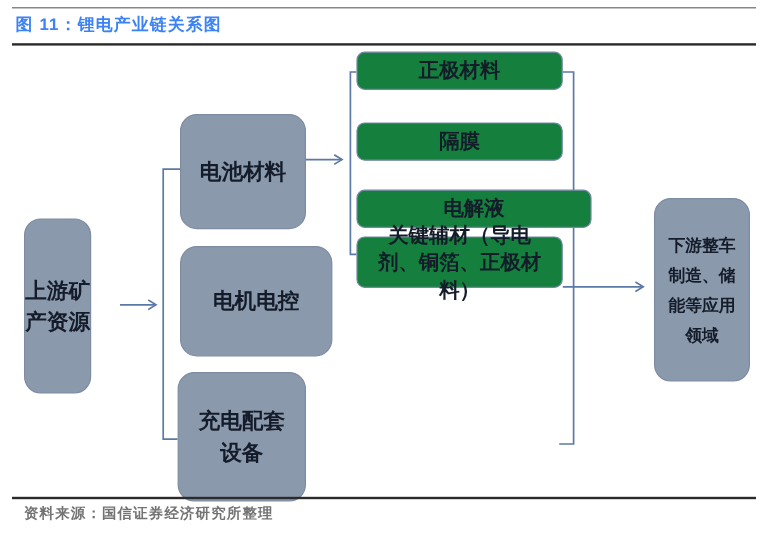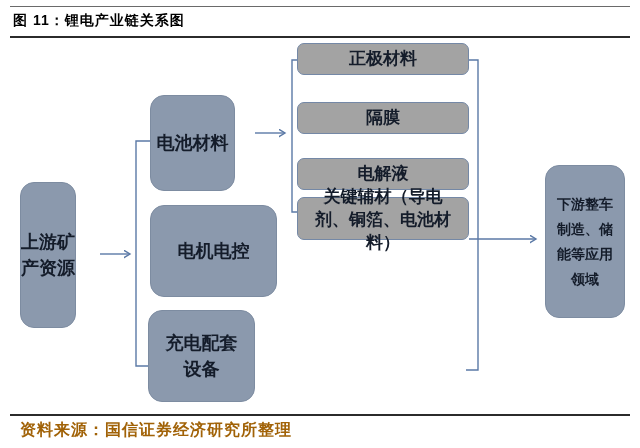--- a/index.html
+++ b/index.html
@@ -5,45 +5,45 @@
   html,body{margin:0;padding:0;background:#ffffff;}
   #canvas{
     position:relative;width:640px;height:448px;background:#ffffff;overflow:hidden;
     font-family:"Liberation Sans","DejaVu Sans",sans-serif;
   }
   .rule{position:absolute;left:10px;width:620px;background:#2b2b2b;}
   #rule-top{top:6px;height:1px;background:#6a6a6a;}
   #rule-title{top:36px;height:2px;}
   #rule-footer{top:414px;height:2px;}
   #fig-title{
-    position:absolute;left:13px;top:12px;font-size:14px;font-weight:bold;color:#000000;
+    position:absolute;left:13px;top:12px;font-size:14px;font-weight:bold;color:#3b82f6;
     letter-spacing:1px;white-space:nowrap;
   }
   #fig-source{
-    position:absolute;left:20px;top:420px;font-size:16px;font-weight:bold;color:#a16207;
+    position:absolute;left:20px;top:420px;font-size:12px;font-weight:bold;color:#737373;
     letter-spacing:1px;white-space:nowrap;
   }
   .node{
     position:absolute;background:#8b99ad;border:1px solid #7d8ca1;border-radius:14px;
     display:flex;align-items:center;justify-content:center;text-align:center;
     font-weight:bold;color:#141c2a;box-sizing:border-box;
   }
   .node .lbl{font-size:18px;line-height:26px;}
-  .node.small{border-radius:7px;background:#a3a3a3;border:1px solid #7488a6;}
+  .node.small{border-radius:7px;background:#15803d;border:1px solid #7488a6;}
   .node.small .lbl{font-size:17px;line-height:20px;white-space:nowrap;}
   #node-upstream{left:20px;top:182px;width:56px;height:146px;}
   #node-upstream .lbl{width:60px;}
-  #node-battery-materials{left:150px;top:95px;width:85px;height:96px;}
+  #node-battery-materials{left:150px;top:95px;width:105px;height:96px;}
   #node-motor-control{left:150px;top:205px;width:127px;height:92px;}
-  #node-charging-equipment{left:148px;top:310px;width:107px;height:92px;}
+  #node-charging-equipment{left:148px;top:310px;width:107px;height:108px;}
   #node-charging-equipment .lbl{width:82px;}
   #node-cathode{left:297px;top:43px;width:172px;height:32px;}
   #node-anode{left:297px;top:82px;width:172px;height:31px;}
   #node-separator{left:297px;top:102px;width:172px;height:32px;}
-  #node-electrolyte{left:297px;top:158px;width:172px;height:32px;}
+  #node-electrolyte{left:297px;top:158px;width:196px;height:32px;}
   #node-auxiliary{left:297px;top:197px;width:172px;height:43px;overflow:visible;}
   #node-auxiliary .lbl{
     position:absolute;left:50%;top:50%;transform:translate(-50%,-50%);
     width:142px;font-size:17px;line-height:23px;white-space:normal;
   }
   #node-downstream{left:545px;top:165px;width:80px;height:153px;}
   #node-downstream .lbl{width:62px;font-size:14px;line-height:25px;}
   #connectors{position:absolute;left:0;top:0;}
 </style>
 </head>
@@ -88,21 +88,21 @@
   <div class="node small" id="node-cathode">
     <div class="lbl">正极材料</div>
   </div>
   <div class="node small" id="node-separator">
     <div class="lbl">隔膜</div>
   </div>
   <div class="node small" id="node-electrolyte">
     <div class="lbl">电解液</div>
   </div>
   <div class="node small" id="node-auxiliary">
-    <div class="lbl">关键辅材（导电剂、铜箔、电池材料）</div>
+    <div class="lbl">关键辅材（导电剂、铜箔、正极材料）</div>
   </div>
 
   <div class="node" id="node-downstream">
     <div class="lbl">下游整车制造、储能等应用领域</div>
   </div>
 
   <div class="rule" id="rule-footer"></div>
   <div id="fig-source">资料来源：国信证券经济研究所整理</div>
 
 </div>

